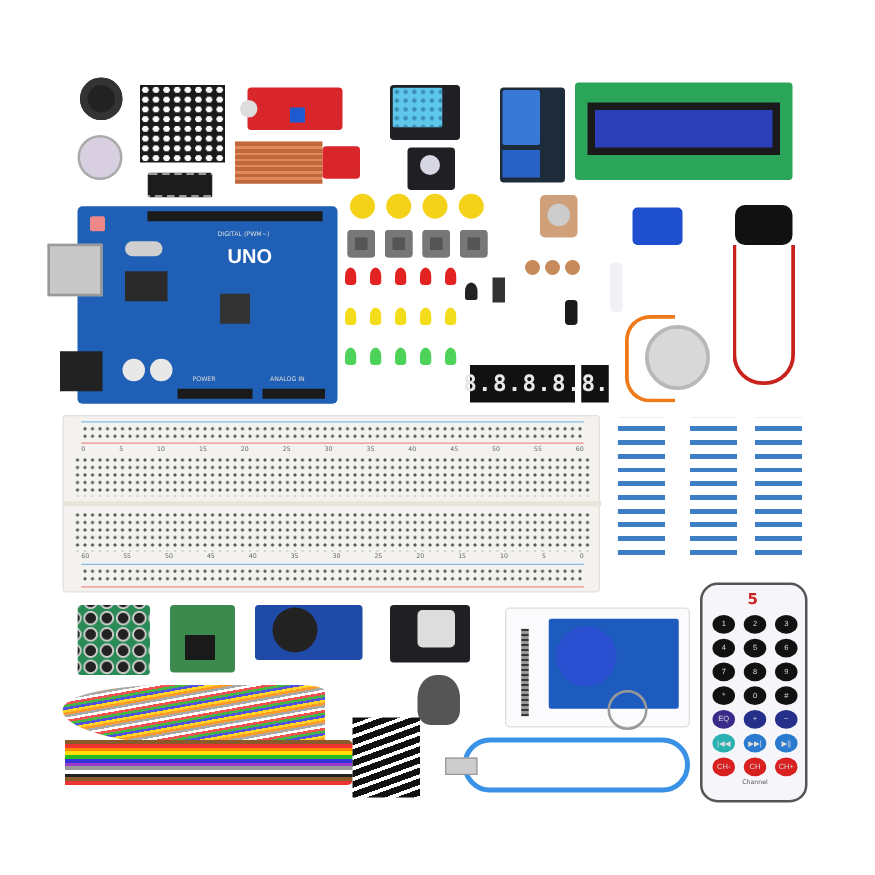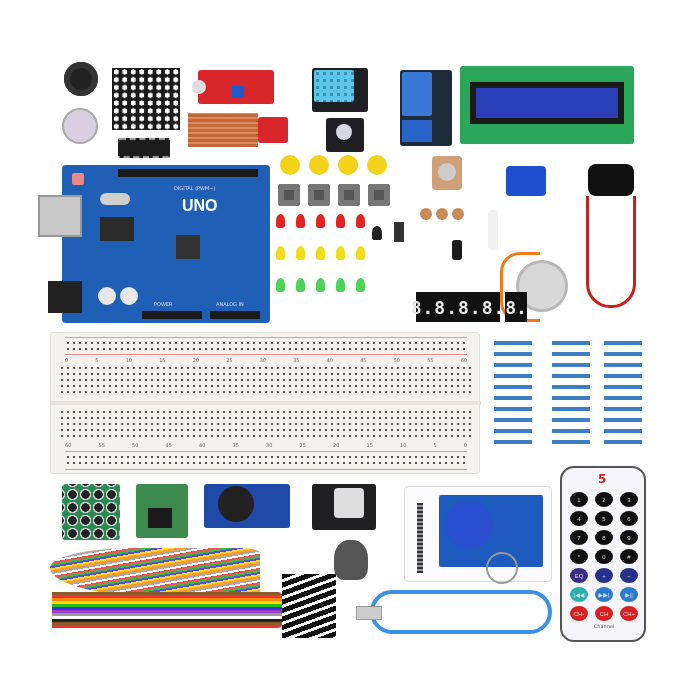--- a/index.html
+++ b/index.html
@@ -9,21 +9,21 @@
   .pcb-blue { background: #1f5fb5; border-radius: 4px; }
   .pcb-red { background: #d8262b; border-radius: 3px; }
   .pcb-black { background: #1f1f24; border-radius: 3px; }
   .pcb-green { background: #2a8a55; border-radius: 3px; }
   .hdr { background: #1a1a1a; }
   .led { border-radius: 50% 50% 3px 3px; }
   .dotgrid {
     background-image: radial-gradient(circle, #555 1.1px, transparent 1.3px);
     background-size: 6px 6px;
   }
-  .seg { background: #111; color: #e8e8e8; font-family: "DejaVu Sans Mono", monospace; font-weight: bold; display:flex; align-items:center; justify-content:center;margin-left:40px; }
+  .seg { background: #111; color: #e8e8e8; font-family: "DejaVu Sans Mono", monospace; font-weight: bold; display:flex; align-items:center; justify-content:center; }
   .rbtn { border-radius: 50%; display:flex; align-items:center; justify-content:center; color:#ddd; font-size:6px; font-family:"Liberation Sans", sans-serif; }
 </style>
 </head>
 <body>
 
 <div class="abs" style="left:64px;top:62px;width:34px;height:34px;border-radius:50%;background:#222;box-shadow:inset 0 0 0 6px #333;"></div>
 <div class="abs" style="left:62px;top:108px;width:36px;height:36px;border-radius:50%;background:#d8d0e0;border:2px solid #aaa;"></div>
 
 <div class="abs" style="left:112px;top:68px;width:68px;height:62px;background:#1a1a1a;background-image:radial-gradient(circle,#fafafa 2.4px,transparent 2.7px);background-size:8.5px 7.8px;"></div>
 <div class="abs" style="left:118px;top:138px;width:52px;height:20px;background:#1c1c1c;border-radius:2px;border-top:2px dashed #999;border-bottom:2px dashed #999;"></div>

